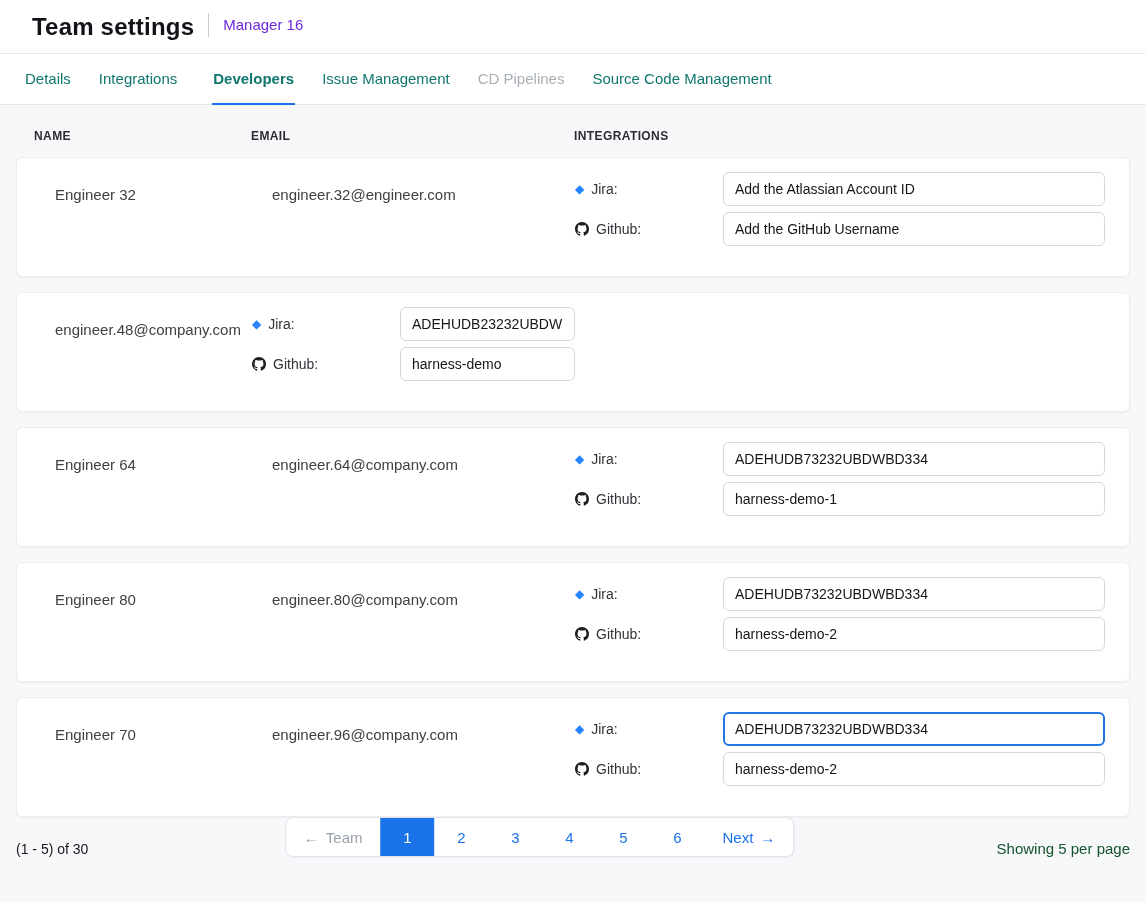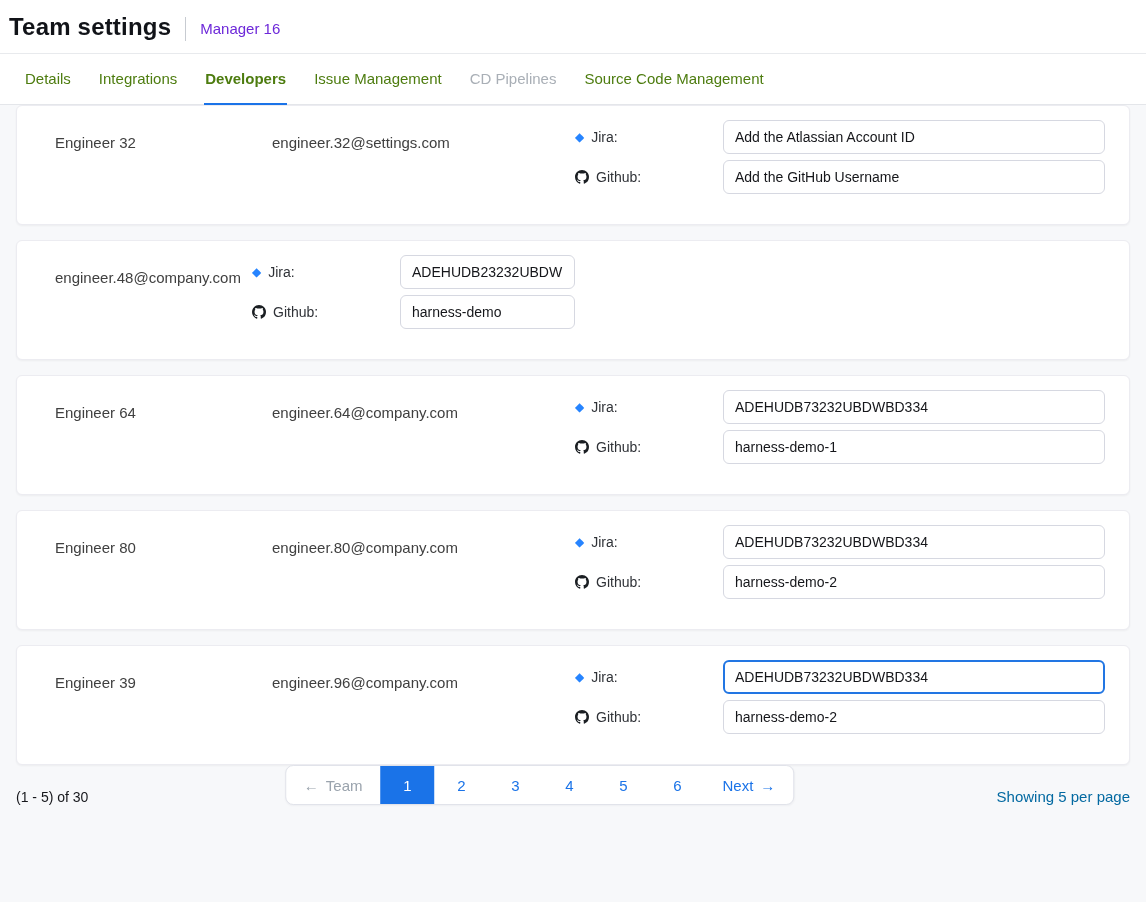--- a/index.html
+++ b/index.html
@@ -8,24 +8,24 @@
     width: 1146px; height: 902px;
     font-family: "Liberation Sans", sans-serif;
     background: #f7f8fa;
     color: #1c1e21;
     overflow: hidden;
   }
 
   
   .page-header {
     background: #fff;
-    padding: 13px 9px 12px;
+    padding: 13px 32px 12px;
     border-bottom: 1px solid #e8eaed;
     display: flex;
-    align-items: flex-end;
+    align-items: flex-start;
   }
   .page-title {
     font-size: 24px;
     font-weight: 700;
     margin: 0;
     letter-spacing: .2px;
     color: #111318;
   }
   .page-subtitle {
     margin-left: 14px;
@@ -44,28 +44,29 @@
     padding: 0 24px;
     border-bottom: 1px solid #e4e6ea;
     height: 51px;
   }
   .tab {
     display: flex;
     align-items: center;
     padding: 0 1px;
     margin-right: 26px;
     font-size: 15px;
-    color: #4d7c0f;
+    color: #0f766e;
     cursor: pointer;
     border-bottom: 2px solid transparent;
     margin-bottom: -1px;
   }
   .tab.active {
     font-weight: 600;
     border-bottom-color: #1a73e8;
+    margin-left: 8px;
   }
   .tab.disabled {
     color: #a9afb6;
     cursor: default;
   }
 
   
   .column-headers {
     margin: 0 16px;
     padding: 24px 24px 14px 18px;
@@ -138,21 +139,21 @@
 
   
   .pagination {
     margin: 10px 16px 0;
     padding: 8px 0 24px;
     display: flex;
     align-items: flex-end;
     position: relative;
   }
   .pagination-summary { font-size: 14px; color: #17181c; }
-  .per-page-label { margin-left: auto; font-size: 15px; color: #0369a1; }
+  .per-page-label { margin-left: auto; font-size: 15px; color: #14532d; }
   .pager {
     position: absolute;
     left: 47%;
     transform: translateX(-50%);
     display: flex;
     background: #fff;
     border: 1px solid #e1e3ea;
     border-radius: 8px;
     overflow: hidden;
     box-shadow: 0 1px 2px rgba(30,35,48,.04);
@@ -186,24 +187,29 @@
   <div class="tab">Details</div>
   <div class="tab">Integrations</div>
   <div class="tab active">Developers</div>
   <div class="tab">Issue Management</div>
   <div class="tab disabled">CD Pipelines</div>
   <div class="tab">Source Code Management</div>
 </nav>
 
 <main>
 
+  <div class="column-headers">
+    <span>Name</span>
+    <span>Email</span>
+    <span>Integrations</span>
+  </div>
 
   <section class="card">
     <div class="cell-text">Engineer 32</div>
-    <div class="cell-text">engineer.32@settings.com</div>
+    <div class="cell-text">engineer.32@engineer.com</div>
     <div class="integrations">
       <div class="int-row">
         <span class="int-label">
           <span class="jira-glyph">◆</span>
           <span>Jira:</span>
         </span>
         <input class="int-input" value="Add the Atlassian Account ID" style="">
       </div>
       <div class="int-row">
         <span class="int-label">
@@ -287,21 +293,21 @@
               </svg>
           </span>
           <span>Github:</span>
         </span>
         <input class="int-input" value="harness-demo-2" style="">
       </div>
     </div>
   </section>
 
   <section class="card">
-    <div class="cell-text">Engineer 39</div>
+    <div class="cell-text">Engineer 70</div>
     <div class="cell-text">engineer.96@company.com</div>
     <div class="integrations">
       <div class="int-row">
         <span class="int-label">
           <span class="jira-glyph">◆</span>
           <span>Jira:</span>
         </span>
         <input class="int-input focused" autofocus="" value="ADEHUDB73232UBDWBD334" style="">
       </div>
       <div class="int-row">

